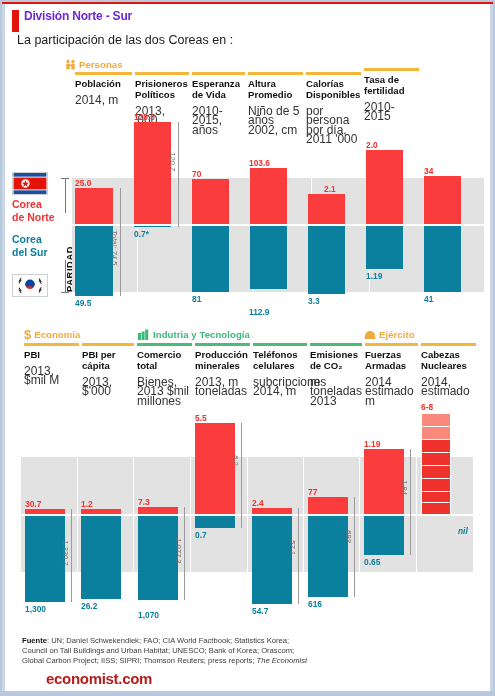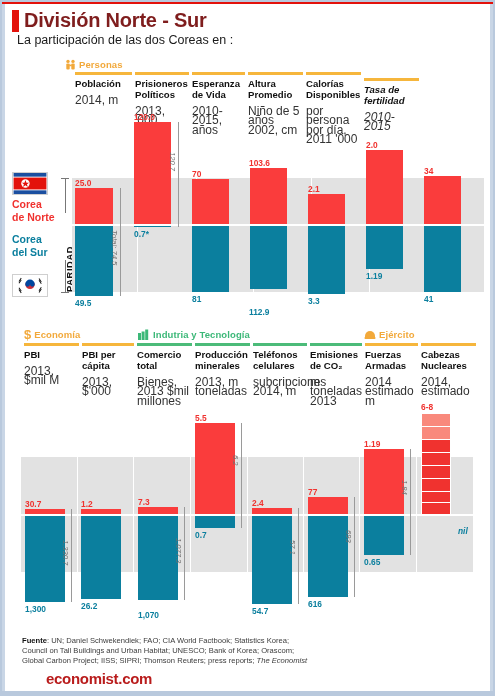--- a/index.html
+++ b/index.html
@@ -12,21 +12,21 @@
   }
   .page{
     position:absolute;inset:0;
     border:2px solid #b9c9dd;
     box-sizing:border-box;
     background:#fff;
   }
   .topline{position:absolute;left:0;right:0;top:0;height:2px;background:#e3120b;}
   
   .redtab{position:absolute;left:10px;top:8px;width:7px;height:22px;background:#e3120b;}
-  .title{position:absolute;left:22px;top:7px;font-size:20px;font-weight:bold;color:#7f1d1d;letter-spacing:-0.2px;}
+  .title{position:absolute;left:22px;top:7px;font-size:12px;font-weight:bold;color:#6d28d9;letter-spacing:-0.2px;}
   .subtitle{position:absolute;left:15px;top:31px;font-size:12.5px;color:#1a1a1a;}
 
   
   .seclabel{position:absolute;font-size:9.5px;font-weight:bold;display:flex;align-items:center;gap:3px;}
   .seclabel .txt{letter-spacing:.1px;}
   .sec-orange{color:#f2a93b;}
   .sec-green{color:#3cb878;}
 
   
   .colhead{position:absolute;box-sizing:border-box;padding-right:3px;}
@@ -115,21 +115,21 @@
   <div class="colhead" style="left:246px;top:70px;width:58px;">
     <div class="rule rule-orange"></div>
     <div class="name">Altura Promedio</div>
     <div class="sub">Niño de 5 años 2002, cm</div>
   </div>
   <div class="colhead" style="left:304px;top:70px;width:58px;">
     <div class="rule rule-orange"></div>
     <div class="name">Calorías Disponibles</div>
     <div class="sub">por persona por día, 2011 '000</div>
   </div>
-  <div class="colhead" style="left:362px;top:76px;width:58px;font-style:italic;">
+  <div class="colhead" style="left:362px;top:66px;width:58px;">
     <div class="rule rule-orange"></div>
     <div class="name">Tasa de fertilidad</div>
     <div class="sub">2010-2015</div>
   </div>
 
   <svg class="flag" style="left:10px;top:170px;width:36px;height:23px;" viewBox="0 0 36 23">
     <rect width="36" height="23" fill="#fff"></rect>
     <rect y="0" width="36" height="4" fill="#1b4fa0"></rect>
     <rect y="19" width="36" height="4" fill="#1b4fa0"></rect>
     <rect y="5" width="36" height="13" fill="#e3120b"></rect>
@@ -195,21 +195,21 @@
     <div class="vlab n" style="left:120px;top:67px;">70</div>
     <div class="bar s" style="left:120px;top:123px;width:37px;height:67px;"></div>
     <div class="vlab s" style="left:120px;top:192px;">81</div>
 
     <div class="bar n" style="left:178px;top:66px;width:37px;height:56px;"></div>
     <div class="vlab n" style="left:177px;top:56px;">103.6</div>
     <div class="bar s" style="left:178px;top:123px;width:37px;height:64px;"></div>
     <div class="vlab s" style="left:177px;top:205px;">112.9</div>
 
     <div class="bar n" style="left:236px;top:92px;width:37px;height:30px;"></div>
-    <div class="vlab n" style="left:236px;top:82px;">2.1</div>
+    <div class="vlab n" style="left:252px;top:82px;">2.1</div>
     <div class="bar s" style="left:236px;top:123px;width:37px;height:69px;"></div>
     <div class="vlab s" style="left:236px;top:194px;">3.3</div>
 
     <div class="bar n" style="left:294px;top:48px;width:37px;height:74px;"></div>
     <div class="vlab n" style="left:294px;top:38px;">2.0</div>
     <div class="bar s" style="left:294px;top:123px;width:37px;height:44px;"></div>
     <div class="vlab s" style="left:294px;top:169px;">1.19</div>
 
     <div class="bar n" style="left:352px;top:74px;width:37px;height:48px;"></div>
     <div class="vlab n" style="left:352px;top:64px;">34</div>

